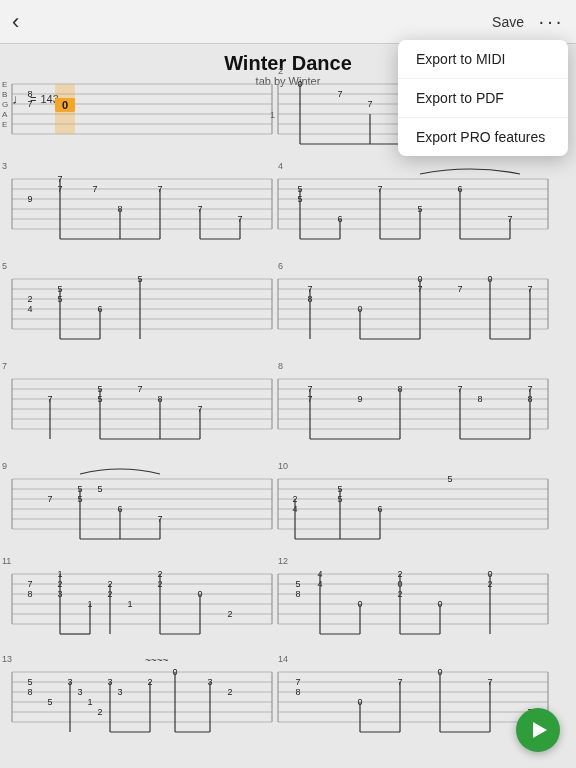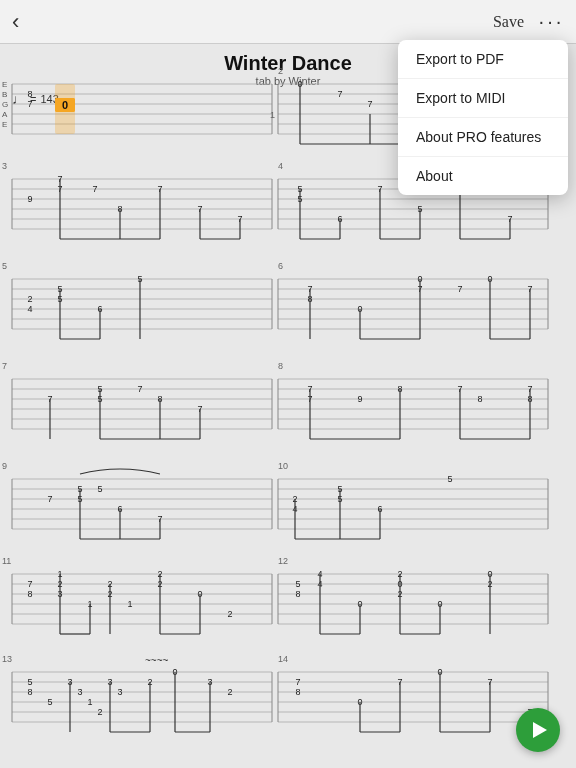--- a/index.html
+++ b/index.html
@@ -29,23 +29,22 @@
       font-size: 22px;
       color: #333;
       cursor: pointer;
     }
     .top-bar-right {
       display: flex;
       align-items: center;
       gap: 14px;
     }
     .top-bar-save {
-      font-size: 16px;
+      font-size: 14px;
       color: #333;
-      font-family: Liberation Serif, serif;
     }
     .top-bar-dots {
       font-size: 20px;
       color: #333;
       letter-spacing: 2px;
     }
 
     
     .dropdown-menu {
       position: absolute;
@@ -159,24 +158,23 @@
 
 <div class="top-bar">
   <span class="top-bar-back">‹</span>
   <div class="top-bar-right">
     <span class="top-bar-save">Save</span>
     <span class="top-bar-dots">···</span>
   </div>
 </div>
 
 <div class="dropdown-menu">
+  <div class="dropdown-item">Export to MIDI</div>
   <div class="dropdown-item">Export to PDF</div>
-  <div class="dropdown-item">Export to MIDI</div>
-  <div class="dropdown-item">About PRO features</div>
-  <div class="dropdown-item">About</div>
+  <div class="dropdown-item">Export PRO features</div>
 </div>
 
 <div class="content">
 
   <div class="sheet">
     <div class="title-area">
       <div class="song-title">Winter Dance</div>
       <div class="song-tab">tab by Winter</div>
     </div>
 

